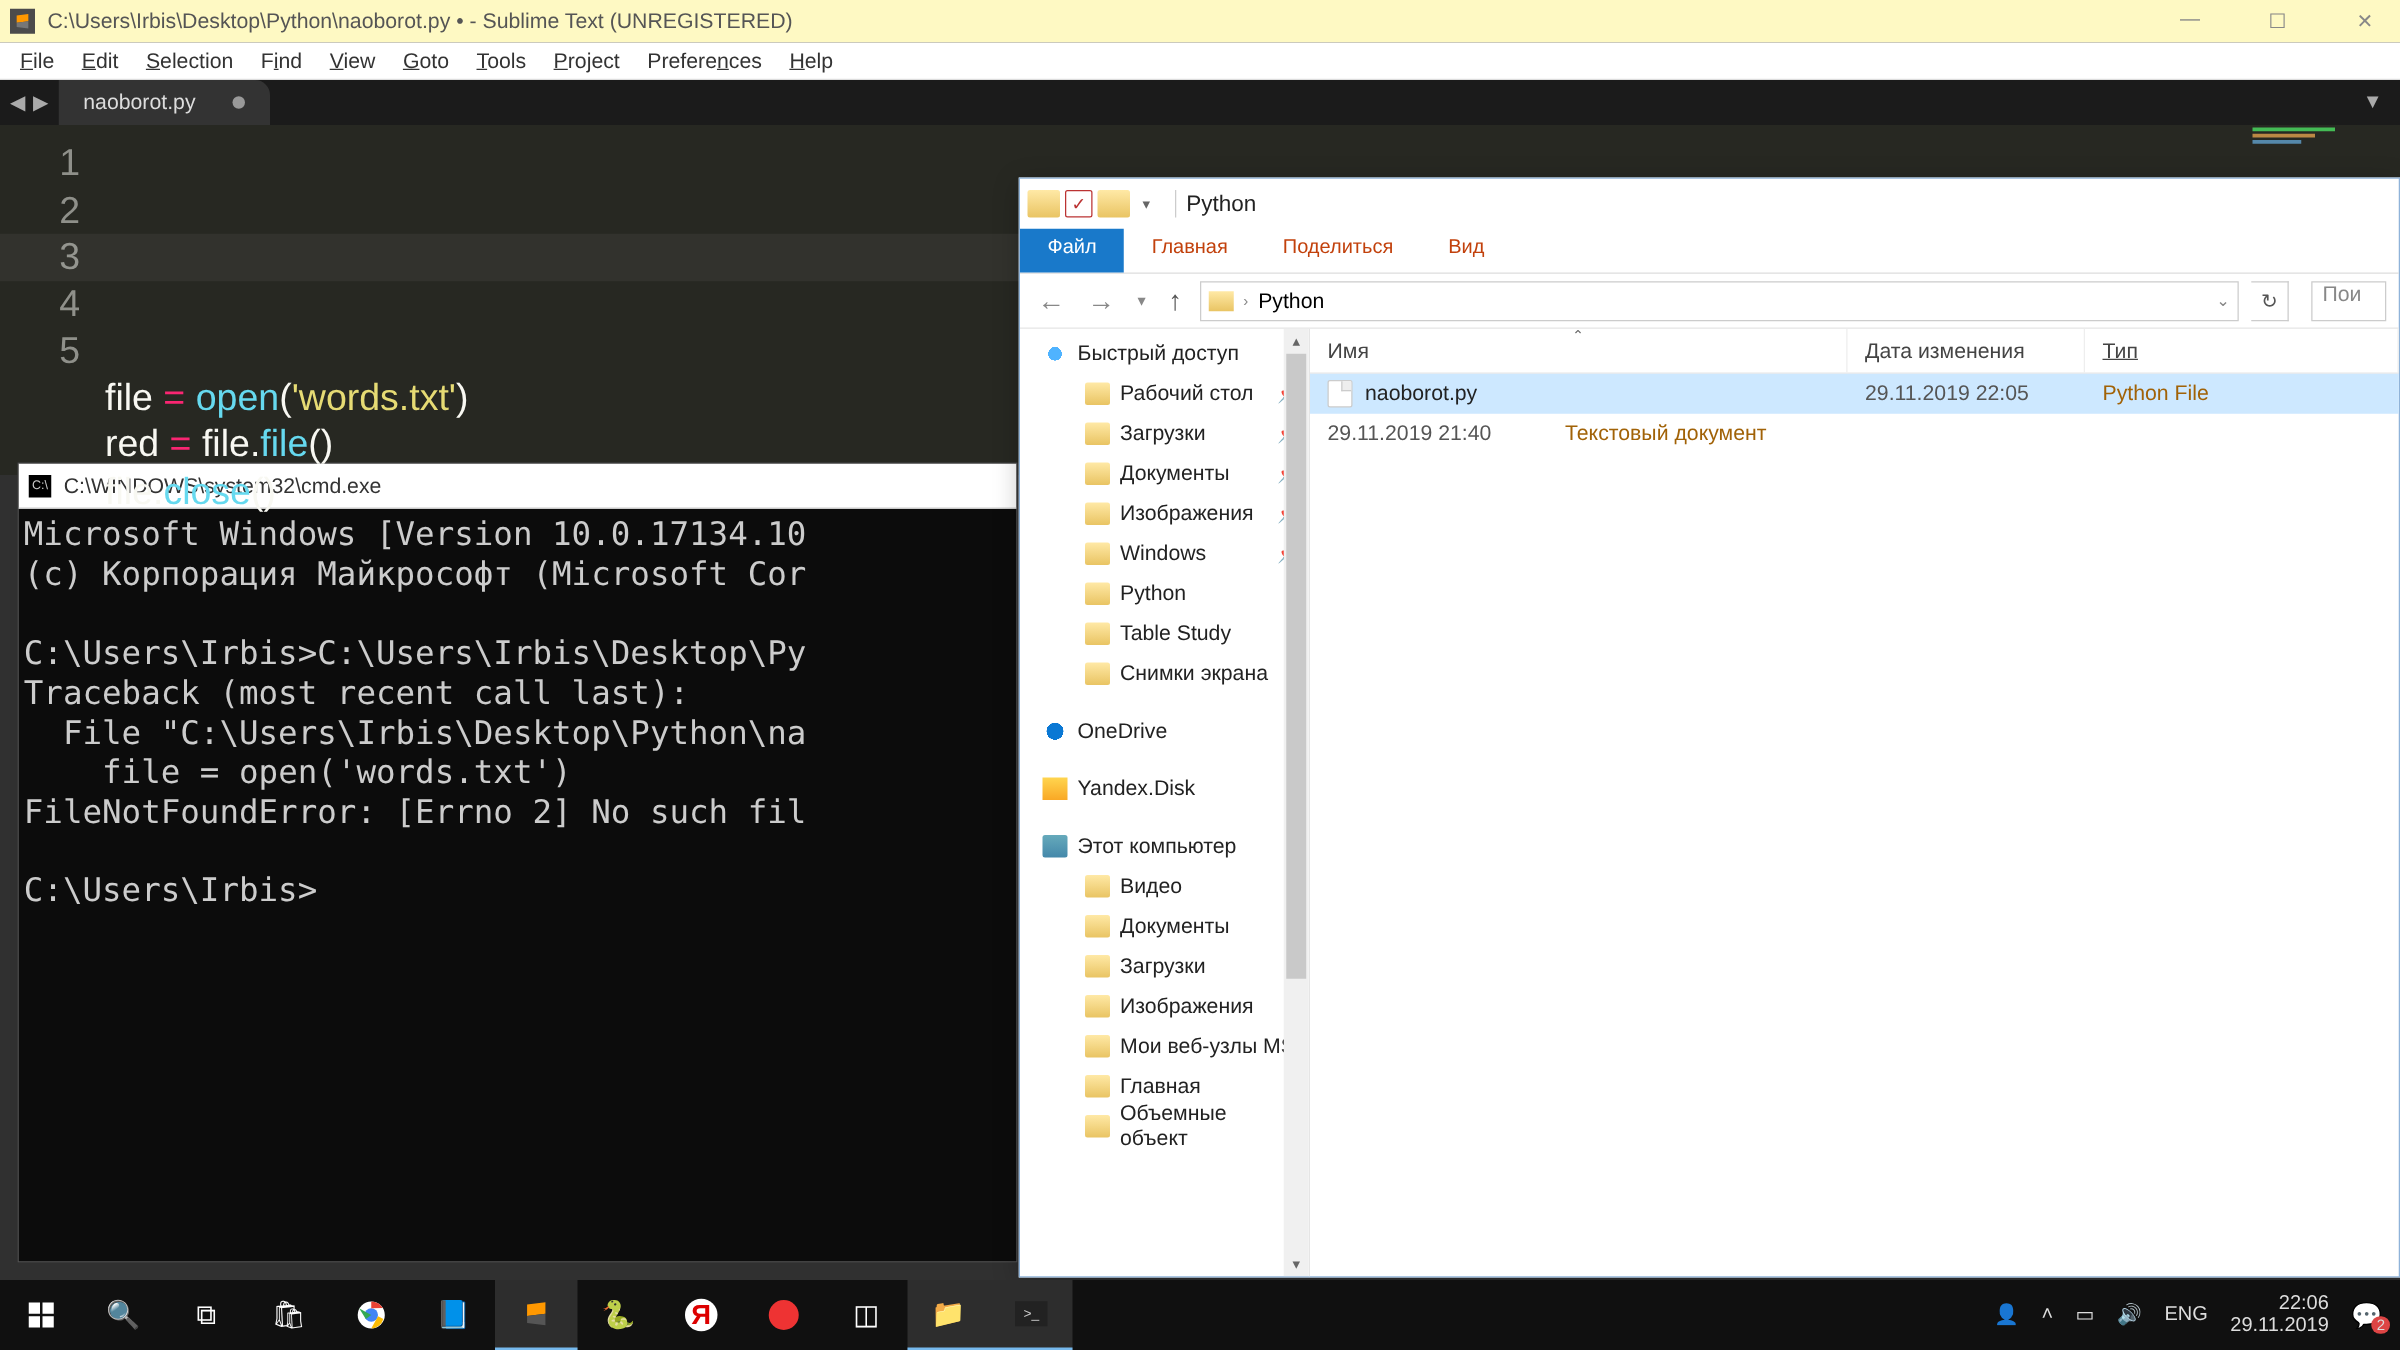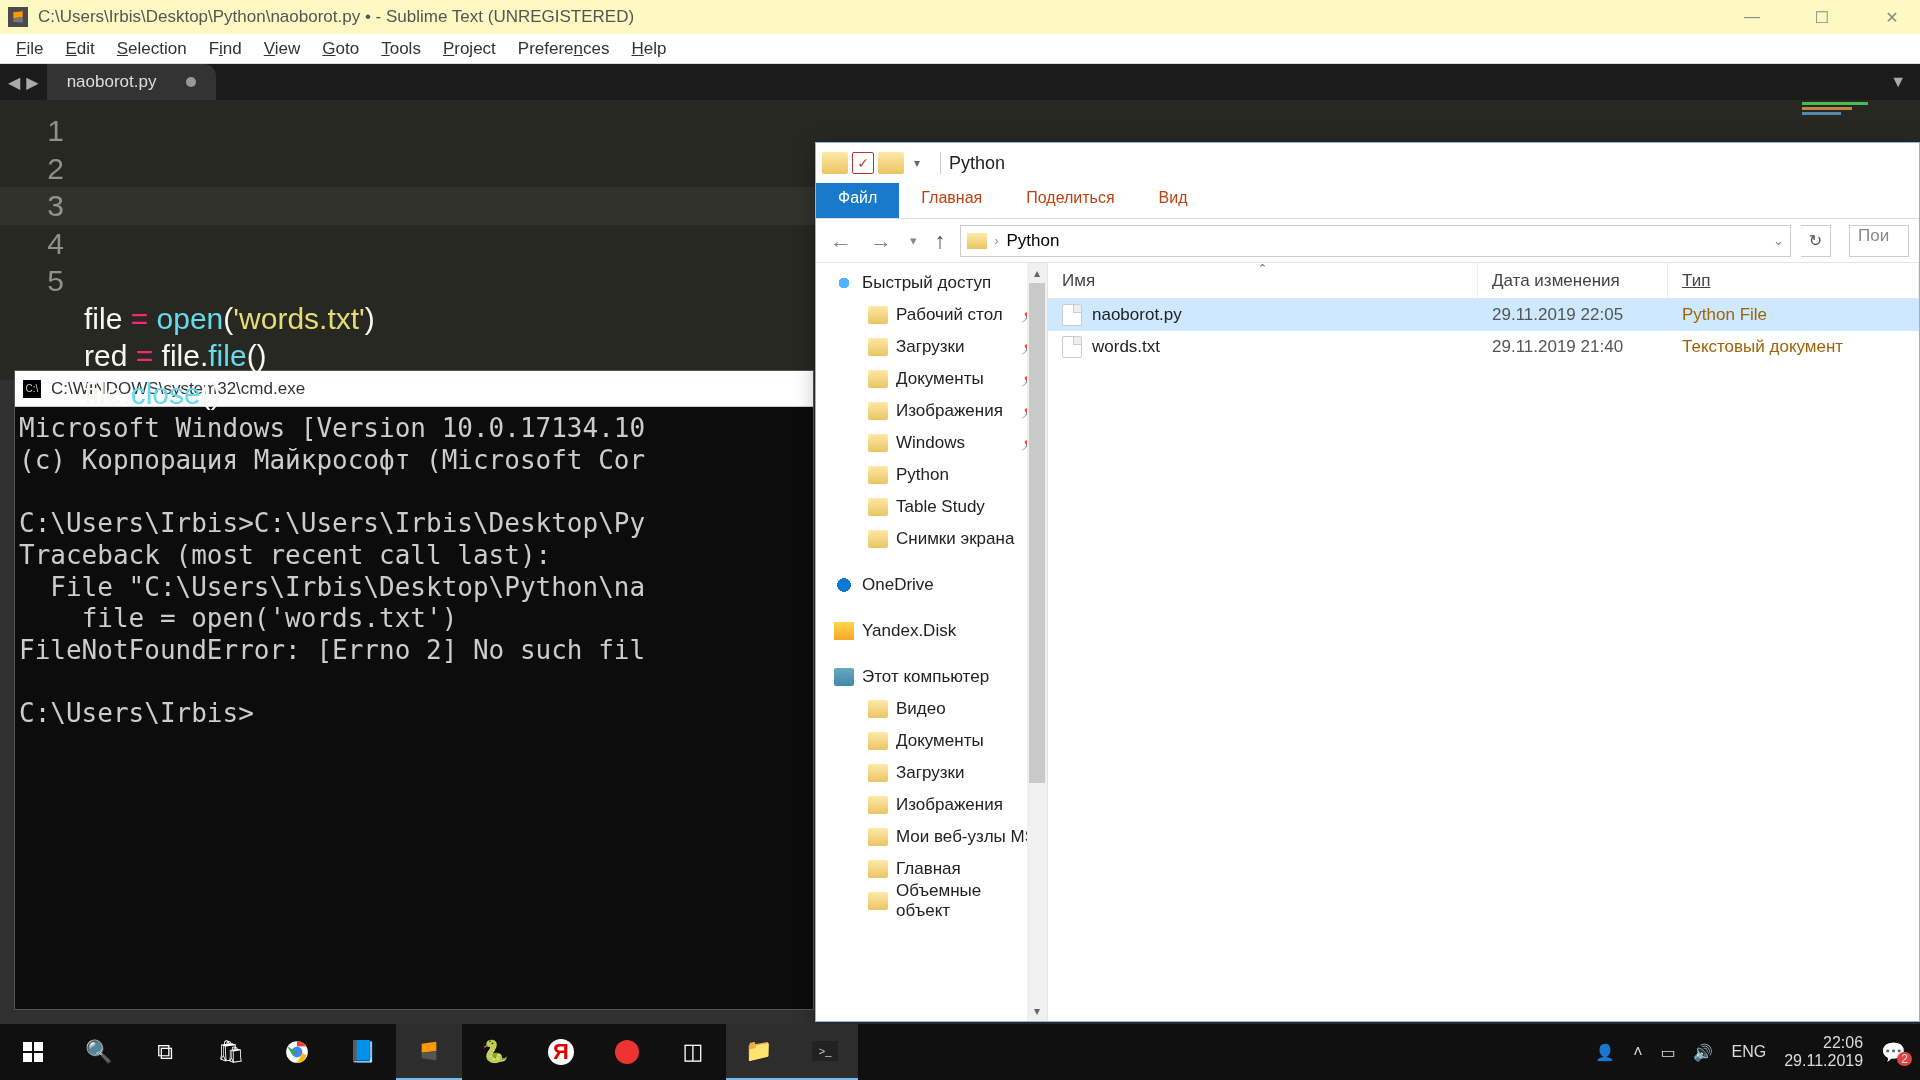--- a/index.html
+++ b/index.html
@@ -321,24 +321,20 @@
       </div>
       <div class="list-row selected">
         <div class="cell cell-name">
             <span class="ficon"></span>
             <span>naoborot.py</span>
           </div>
         <div class="cell cell-date">29.11.2019 22:05</div>
         <div class="cell cell-type">Python File</div>
       </div>
       <div class="list-row">
-        <div class="cell cell-name">
-            <span class="ficon"></span>
-            <span>words.txt</span>
-          </div>
         <div class="cell cell-date">29.11.2019 21:40</div>
         <div class="cell cell-type">Текстовый документ</div>
       </div>
     </div>
   </div>
 </div>
 
 <div class="taskbar">
   <div class="tbitem">
       <svg width="24" height="24" viewBox="0 0 24 24">

